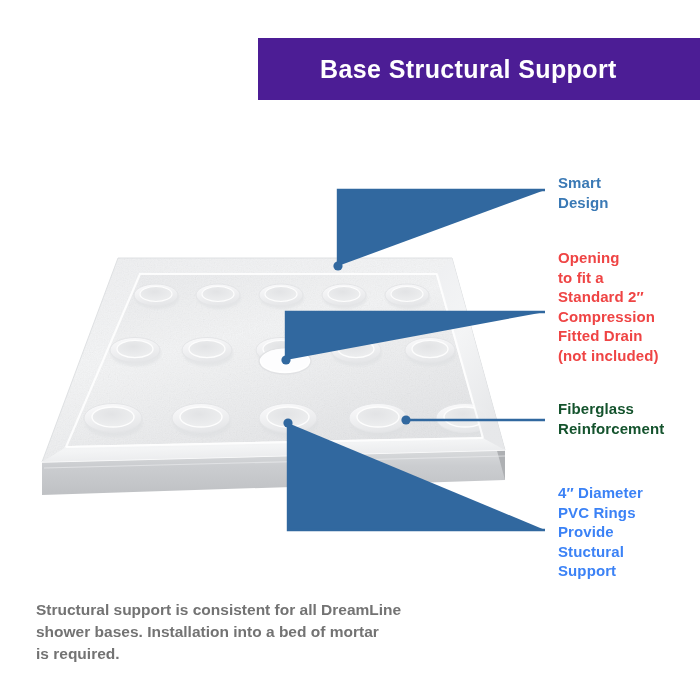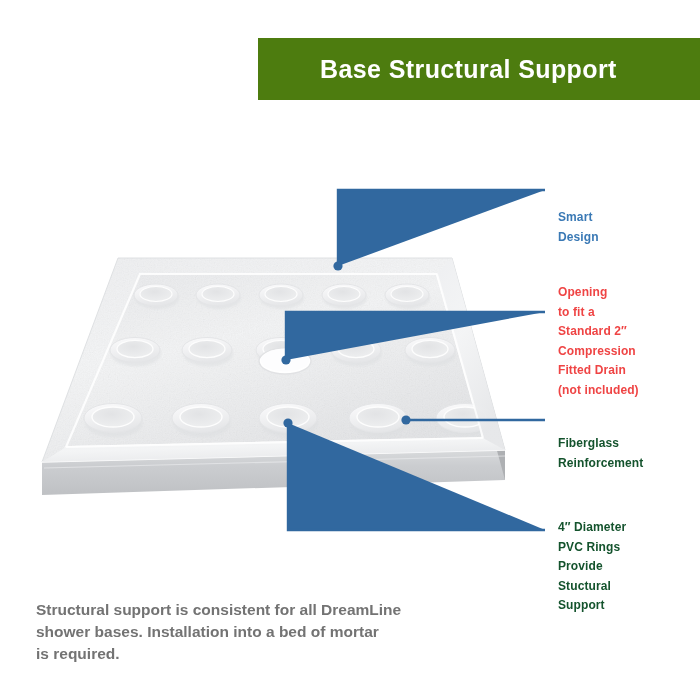--- a/index.html
+++ b/index.html
@@ -26,25 +26,24 @@
     font-size:25px;
     font-weight:bold;
     letter-spacing:0.4px;
     white-space:nowrap;
   }
 
   
   .callout{
     position:absolute;
     font-weight:bold;
-    font-size:12px;
+    font-size:15px;
     line-height:19.5px;
     letter-spacing:0.1px;
     white-space:pre-line;
-    margin-top:35px;
   }
   #callout-smart-design{ left:558px; top:173px; }
   #callout-drain-opening{ left:558px; top:248px; }
   #callout-fiberglass{ left:558px; top:399px; }
   #callout-pvc-rings{ left:558px; top:483px; }
 
   
   .caption{
     position:absolute;
     left:36px; top:599px;
@@ -239,38 +238,38 @@
       <polyline points="545,530 288,530 288,423"></polyline>
     </g>
     <g fill="#31689f">
       <circle cx="338" cy="266" r="4.6"></circle>
       <circle cx="286" cy="360" r="4.6"></circle>
       <circle cx="406" cy="420" r="4.6"></circle>
       <circle cx="288" cy="423" r="4.6"></circle>
     </g>
   </svg>
 
-  <div class="banner" style="background: #4d7c0f;">
+  <div class="banner" style="background: #4c1d95;">
     <span class="banner-title" style="color: rgb(255, 255, 255);">Base Structural Support</span>
   </div>
 
   <div class="callout" id="callout-smart-design" style="color: rgb(58, 121, 181);">Smart
 Design</div>
 
   <div class="callout" id="callout-drain-opening" style="color: #ef4444;">Opening
 to fit a
 Standard 2″
 Compression
 Fitted Drain
 (not included)</div>
 
   <div class="callout" id="callout-fiberglass" style="color: #14532d;">Fiberglass
 Reinforcement</div>
 
-  <div class="callout" id="callout-pvc-rings" style="color: #14532d;">4″ Diameter
+  <div class="callout" id="callout-pvc-rings" style="color: #3b82f6;">4″ Diameter
 PVC Rings
 Provide
 Stuctural
 Support</div>
 
   <div class="caption" style="color: #737373;">Structural support is consistent for all DreamLine
 shower bases. Installation into a bed of mortar
 is required.</div>
 
 </div>

